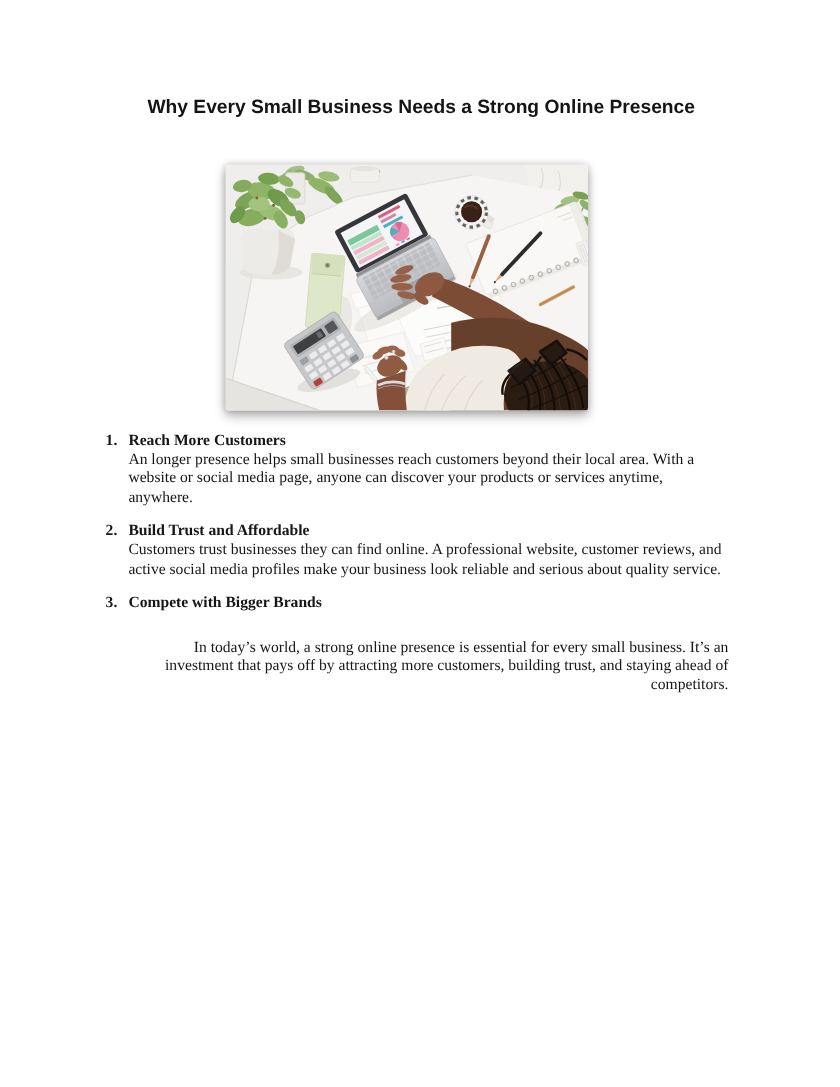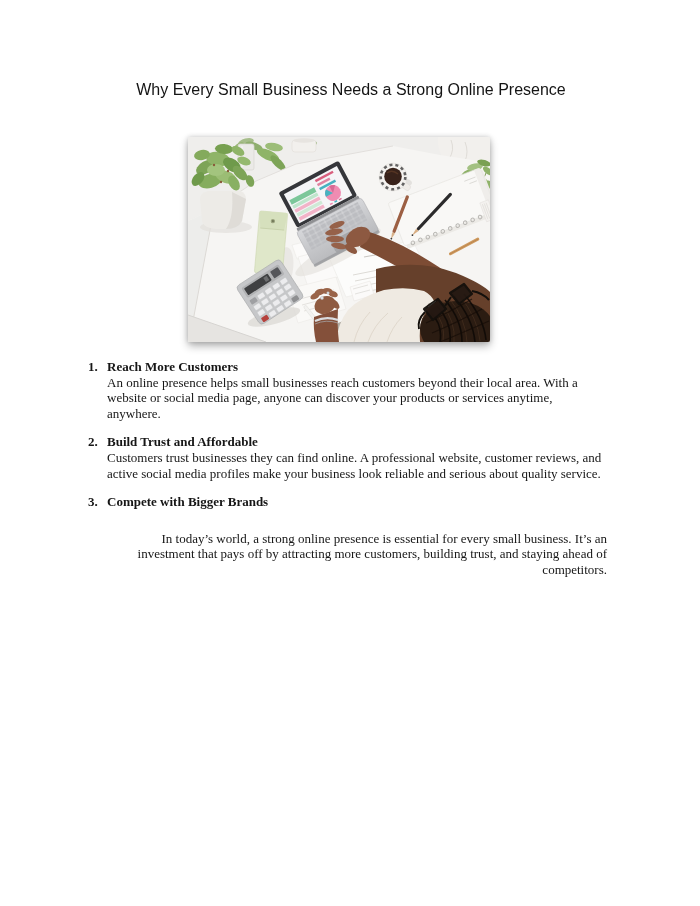--- a/index.html
+++ b/index.html
@@ -4,21 +4,21 @@
 <style>
   html,body{margin:0;padding:0;}
   body{
     width:700px;height:906px;background:#ffffff;overflow:hidden;
     font-family:"Liberation Serif", serif;color:#161616;
     -webkit-font-smoothing:antialiased;
   }
   .page{padding:80px 78px 0 80px;}
   .title{
     font-family:"Liberation Sans", sans-serif;
-    font-size:16px;font-weight:400;color:#141414;
+    font-size:16px;font-weight:700;color:#141414;
     text-align:center;margin:0;line-height:20px;letter-spacing:0;
   }
   .photo{
     width:302px;height:205px;margin:37px 0 0 108px;padding:0;
     border-radius:2px;overflow:hidden;background:#f3f2f0;
     box-shadow:0 4px 9px rgba(0,0,0,.30), 0 0 5px rgba(0,0,0,.16);
   }
   .photo svg{display:block;}
   .intro{
     margin:31px 0 0 0;width:524px;
@@ -349,21 +349,21 @@
       </g>
     </svg>
   </figure>
 
 
   <div class="list">
     <div class="item">
       <span class="num">1.</span>
       <div class="item-content">
         <div class="item-heading">Reach More Customers</div>
-        <div class="item-body">An online presence helps small businesses reach customers beyond their local area. With a website or social media page, anyone can discover your products or services anytime, anywhere.</div>
+        <div class="item-body">An longer presence helps small businesses reach customers beyond their local area. With a website or social media page, anyone can discover your products or services anytime, anywhere.</div>
       </div>
     </div>
     <div class="item">
       <span class="num">2.</span>
       <div class="item-content">
         <div class="item-heading">Build Trust and Affordable</div>
         <div class="item-body">Customers trust businesses they can find online. A professional website, customer reviews, and active social media profiles make your business look reliable and serious about quality service.</div>
       </div>
     </div>
     <div class="item">

